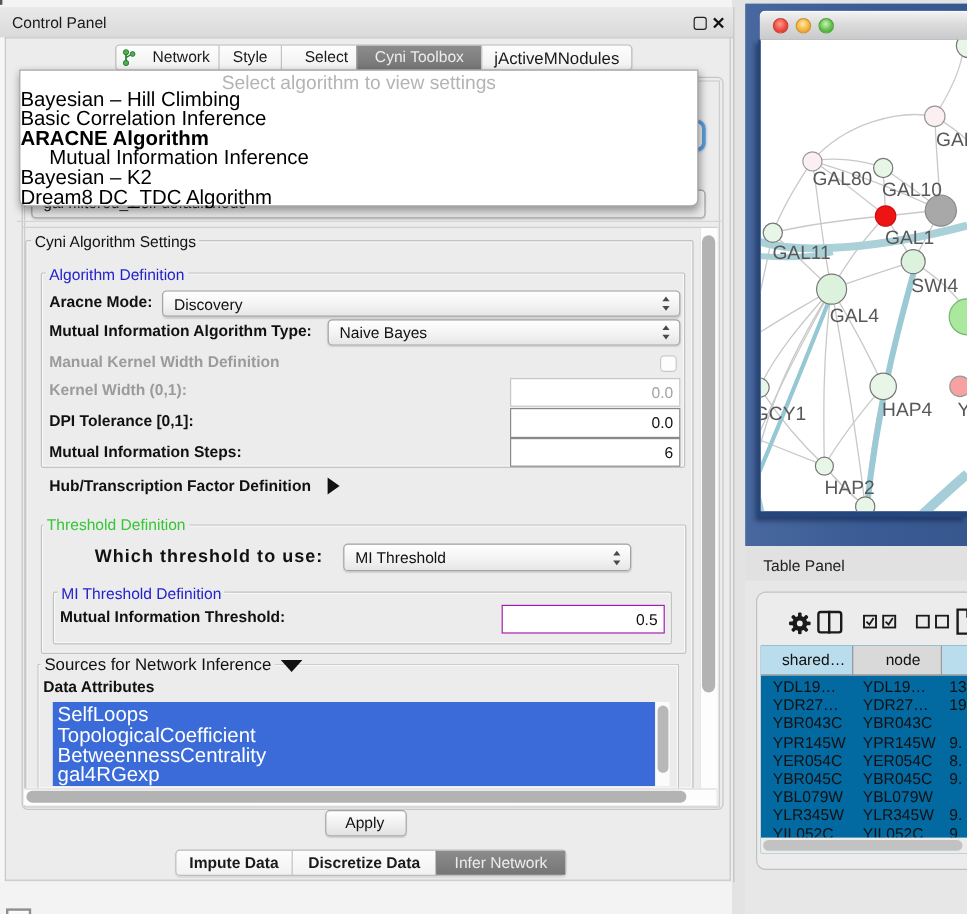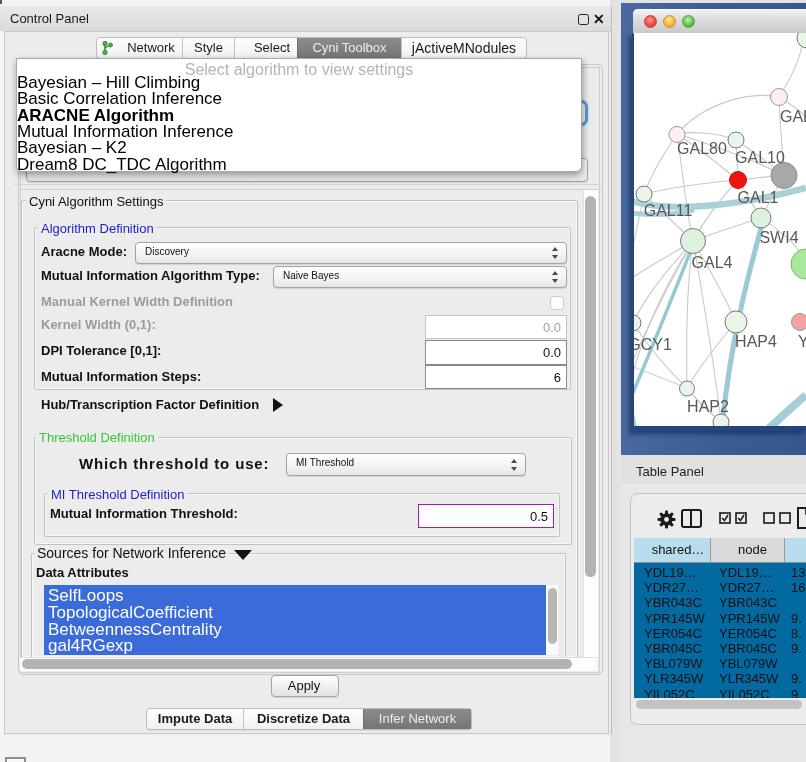--- a/index.html
+++ b/index.html
@@ -6,21 +6,21 @@
 body{width:806px;height:762px;overflow:hidden;background:#fff;
   font-family:"Liberation Sans",sans-serif;-webkit-font-smoothing:antialiased;}
 #root{position:absolute;left:0;top:0;width:806px;height:762px;overflow:hidden;}
 .ab{position:absolute;}
 .b{font-weight:bold;}
 .lbl{position:absolute;font-size:13px;color:#111;white-space:nowrap;}
 .gray{color:#9b9b9b;}
 .combo{position:absolute;border:1px solid #a3a3a3;border-radius:4px;
   background:linear-gradient(#ffffff,#f2f2f2 60%,#e6e6e6);
   box-shadow:0 1px 1px rgba(0,0,0,0.12);}
-.combo .ct{position:absolute;left:9px;top:3px;font-size:10px;color:#111;white-space:nowrap;}
+.combo .ct{position:absolute;left:9px;top:3px;font-size:13px;color:#111;white-space:nowrap;}
 .arr{position:absolute;right:7px;top:50%;width:7px;height:14px;margin-top:-7px;}
 .arr:before{content:"";position:absolute;left:0;top:1px;border-left:3px solid transparent;
   border-right:3px solid transparent;border-bottom:4px solid #4a4a4a;}
 .arr:after{content:"";position:absolute;left:0;bottom:1px;border-left:3px solid transparent;
   border-right:3px solid transparent;border-top:4px solid #4a4a4a;}
 .tf{position:absolute;background:#fff;font-size:13px;text-align:right;color:#111;}
 .tf.gray{color:#a2a2a2;}
 .grp{position:absolute;border:1px solid #c2c2c2;border-radius:2px;
   box-shadow:inset 0 0 0 1px #f8f8f8;}
 .grplbl{position:absolute;font-size:13px;background:#ececec;padding:0 3px;white-space:nowrap;}
@@ -170,21 +170,21 @@
     <div class="ab" style="left:151px;top:0;width:21px;height:24px;background:#b9ddec;border-bottom:1px solid #8e8e8e;"></div>
     <div class="ab" id="trows" style="left:0;top:27px;font-size:13px;color:#111;line-height:15.2px;">
       <div>
           <span class="c1">YDL19…</span>
           <span class="c2">YDL19…</span>
           <span class="c3">13</span>
         </div>
       <div>
           <span class="c1">YDR27…</span>
           <span class="c2">YDR27…</span>
-          <span class="c3">16</span>
+          <span class="c3">19</span>
         </div>
       <div>
           <span class="c1">YBR043C</span>
           <span class="c2">YBR043C</span>
           <span class="c3"></span>
         </div>
       <div>
           <span class="c1">YPR145W</span>
           <span class="c2">YPR145W</span>
           <span class="c3">9.</span>
@@ -322,17 +322,17 @@
     <div class="seg dark" style="left:216px;width:108px;line-height:20px;">Infer Network</div>
   </div>
   <div class="ab" style="left:0;top:735px;width:610px;height:27px;background:#f3f3f3;"></div>
   <div class="ab" style="left:5px;top:757px;width:17px;height:10px;border:2px solid #8f8f8f;background:linear-gradient(#fdfdfd,#e8e8e8);"></div>
 
   <div class="ab" style="left:16px;top:58px;width:564px;height:112px;background:#fff;border:1px solid #a9a9a9;border-radius:0 0 6px 6px;box-shadow:1px 3px 7px rgba(0,0,0,0.4);z-index:40;">
     <div class="ab" style="left:0;top:2px;width:100%;text-align:center;font-size:16px;color:#b4b4b4;">Select algorithm to view settings</div>
     <div class="ditem" style="top:14px;">Bayesian – Hill Climbing</div>
     <div class="ditem" style="top:30.3px;">Basic Correlation Inference</div>
     <div class="ditem b" style="top:46.6px;">ARACNE Algorithm</div>
-    <div class="ditem" style="top:62.9px;">Mutual Information Inference</div>
+    <div class="ditem" style="top:62.9px;margin-left:24px;">Mutual Information Inference</div>
     <div class="ditem" style="top:79.2px;">Bayesian – K2</div>
     <div class="ditem" style="top:95.5px;">Dream8 DC_TDC Algorithm</div>
   </div>
 </div>
 
 </body></html>

